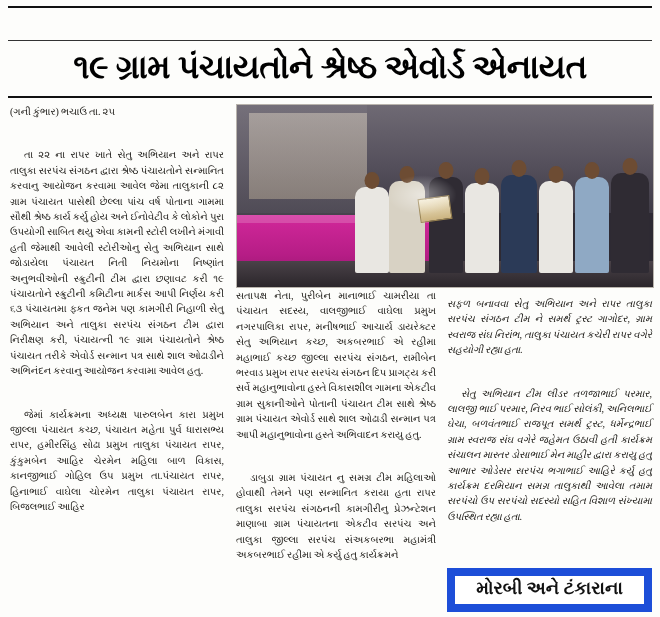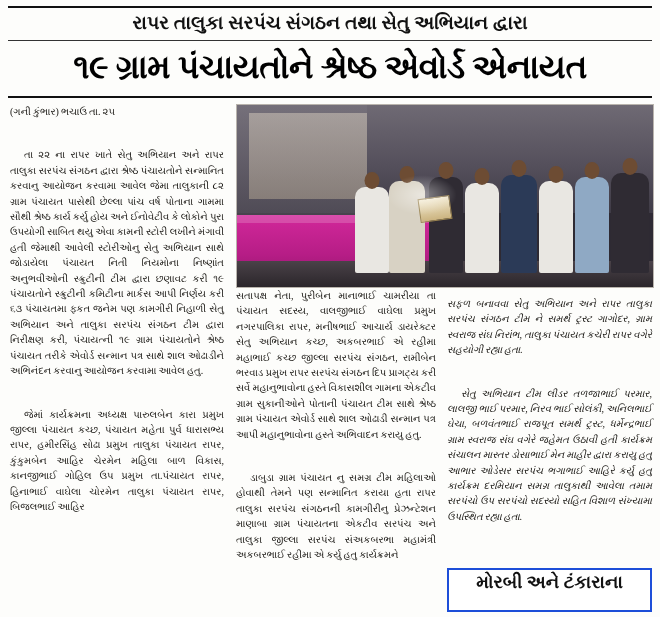--- a/index.html
+++ b/index.html
@@ -147,21 +147,21 @@
     background: radial-gradient(ellipse at center, rgba(255,255,255,.45), rgba(255,255,255,0) 70%);
   }
 
   
   .teaser {
     position: absolute;
     left: 447px;
     top: 568px;
     width: 205px;
     height: 44px;
-    border: 2px solid #1d4ed8;
+    border: 8px solid #1d4ed8;
     box-sizing: border-box;
     background: #fff;
     overflow: hidden;
   }
   .teaser-text {
     font-family: "Liberation Serif", serif;
     font-weight: bold;
     font-size: 18px;
     line-height: 22px;
     text-align: center;
@@ -169,21 +169,20 @@
     padding-top: 1px;
   }
 </style>
 </head>
 <body>
 
 <div id="page">
 
   <div class="rule top-thin"></div>
 
-  <div class="kicker">રાપર તાલુકા સરપંચ સંગઠન તથા સેતુ અભિયાન દ્વારા</div>
 
   <div class="rule under-kicker"></div>
 
   <div class="headline">૧૯ ગ્રામ પંચાયતોને શ્રેષ્ઠ એવોર્ડ એનાયત</div>
 
   <div class="rule under-head"></div>
 
   <div class="col" id="col1">
     <p>(ગની કુંભાર)        ભચાઉ તા. ૨૫</p>
     <p class="indent">તા ૨૨ ના રાપર ખાતે સેતુ અભિયાન અને રાપર તાલુકા સરપંચ સંગઠન દ્વારા શ્રેષ્ઠ પંચાયતોને સન્માનિત કરવાનુ આયોજન કરવામા આવેલ જેમા તાલુકાની ૮૨ ગ્રામ પંચાયત પાસેથી છેલ્લા પાંચ વર્ષ પોતાના ગામમા સૌથી શ્રેષ્ઠ કાર્ય કર્યુ હોય અને ઈનોવેટીવ કે લોકોને પુરા ઉપયોગી સાબિત થયુ એવા કામની સ્ટોરી લખીને મંગાવી હતી જેમાથી આવેલી સ્ટોરીઓનુ સેતુ અભિયાન સાથે જોડાયેલા પંચાયત નિતી નિયમોના નિષ્ણાંત અનુભવીઓની સ્ક્રુટીની ટીમ દ્વારા છણાવટ કરી ૧૯ પંચાયતોને સ્ક્રુટીની કમિટીના માર્કસ આપી નિર્ણય કરી ૬૩ પંચાયતમા ફ્કત જનેમ પણ કામગીરી નિહાળી સેતુ અભિયાન અને તાલુકા સરપંચ સંગઠન ટીમ દ્વારા નિરીક્ષણ કરી, પંચાયત્ની ૧૯ ગ્રામ પંચાયતોને શ્રેષ્ઠ પંચાયત તરીકે એવોર્ડ સન્માન પત્ર સાથે શાલ ઓઢાડીને અભિનંદન કરવાનુ આયોજન કરવામા આવેલ હતુ.</p>

